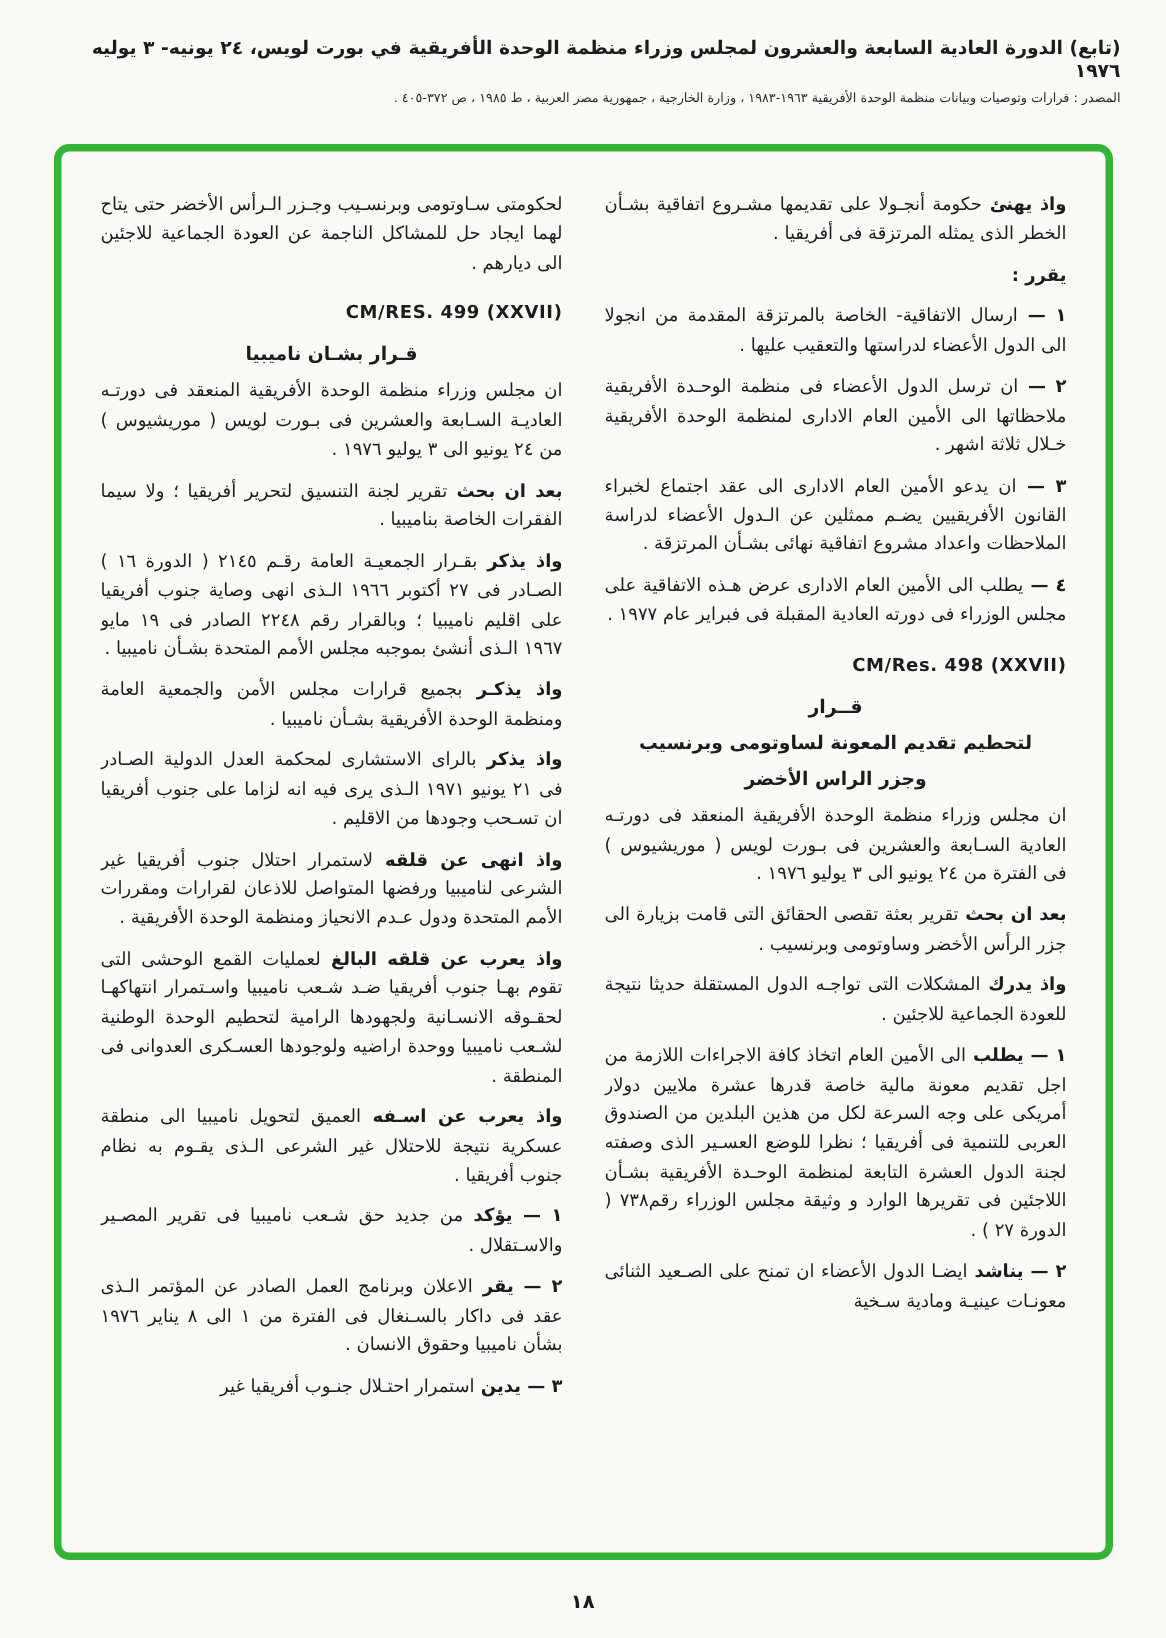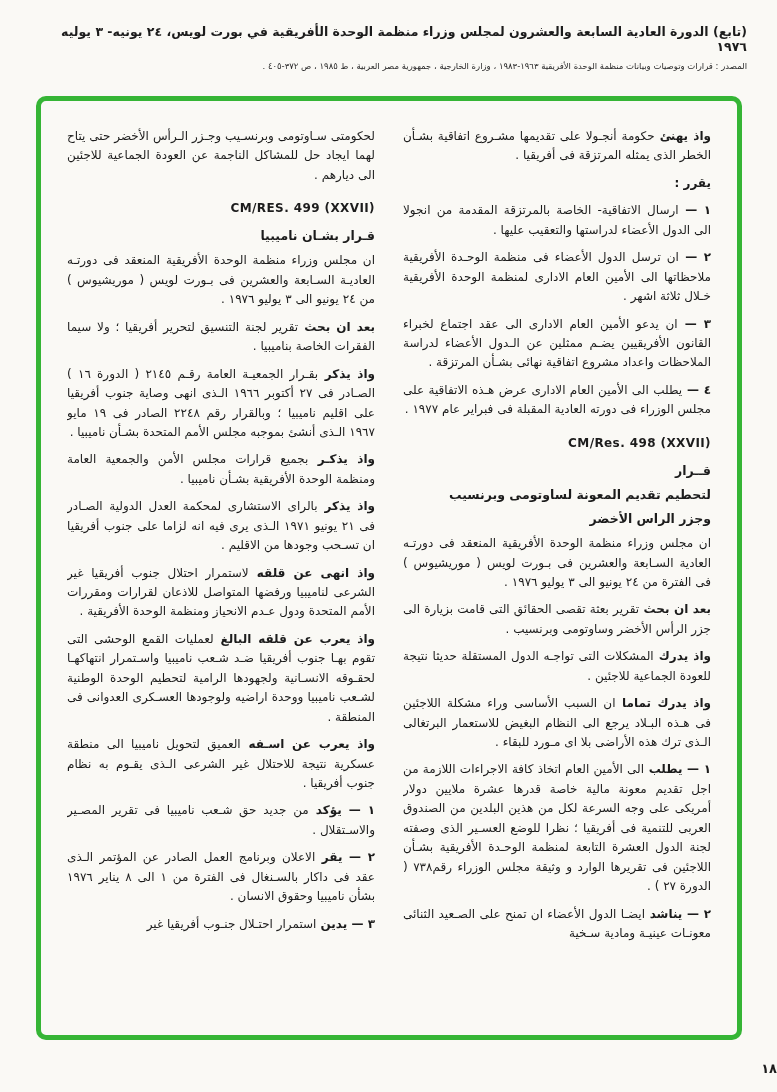--- a/index.html
+++ b/index.html
@@ -24,26 +24,26 @@
   .para{
     margin:4px 0 8px;font-size:12px;line-height:1.62;
     text-align:justify;text-justify:inter-word;direction:rtl;
   }
   .para .lead{font-weight:bold;}
   .ref{
     direction:ltr;text-align:right;font-size:12px;font-weight:600;
     letter-spacing:.4px;margin:16px 0 12px;
   }
   .title{
-    font-weight:bold;font-size:12.5px;
+    text-align:center;font-weight:bold;font-size:12.5px;
     margin:4px 0 6px;line-height:1.45;
   }
   
   .page-num{
-    position:absolute;bottom:16px;left:0;right:0;
+    position:absolute;bottom:16px;left:0;right:0;text-align:center;
     font-size:13px;font-weight:bold;
   }
 </style>
 </head>
 <body>
 
 <div class="header">
   <div class="header-line1">(تابع) الدورة العادية السابعة والعشرون لمجلس وزراء منظمة الوحدة الأفريقية في بورت لويس، ٢٤ يونيه- ٣ يوليه ١٩٧٦</div>
   <div class="header-line2">المصدر : قرارات وتوصيات وبيانات منظمة الوحدة الأفريقية ١٩٦٣-١٩٨٣ ، وزارة الخارجية ، جمهورية مصر العربية ، ط ١٩٨٥ ، ص ٣٧٢-٤٠٥ .</div>
 </div>
@@ -57,21 +57,20 @@
         <p class="para"><b class="lead">٢ — </b>ان ترسل الدول الأعضاء فى منظمة الوحـدة الأفريقية ملاحظاتها الى الأمين العام الادارى لمنظمة الوحدة الأفريقية خـلال ثلاثة اشهر .</p>
         <p class="para"><b class="lead">٣ — </b>ان يدعو الأمين العام الادارى الى عقد اجتماع لخبراء القانون الأفريقيين يضـم ممثلين عن الـدول الأعضاء لدراسة الملاحظات واعداد مشروع اتفاقية نهائى بشـأن المرتزقة .</p>
         <p class="para"><b class="lead">٤ — </b>يطلب الى الأمين العام الادارى عرض هـذه الاتفاقية على مجلس الوزراء فى دورته العادية المقبلة فى فبراير عام ١٩٧٧ .</p>
         <div class="ref">CM/Res. 498 (XXVII)</div>
         <div class="title">قــرار</div>
         <div class="title">لتحطيم تقديم المعونة لساوتومى وبرنسيب</div>
         <div class="title">وجزر الراس الأخضر</div>
         <p class="para">ان مجلس وزراء منظمة الوحدة الأفريقية المنعقد فى دورتـه العادية السـابعة والعشرين فى بـورت لويس ( موريشيوس ) فى الفترة من ٢٤ يونيو الى ٣ يوليو ١٩٧٦ .</p>
         <p class="para"><b class="lead">بعد ان بحث </b>تقرير بعثة تقصى الحقائق التى قامت بزيارة الى جزر الرأس الأخضر وساوتومى وبرنسيب .</p>
         <p class="para"><b class="lead">واذ يدرك </b>المشكلات التى تواجـه الدول المستقلة حديثا نتيجة للعودة الجماعية للاجئين .</p>
-        <p class="para"><b class="lead">واذ يدرك تماما </b>ان السبب الأساسى وراء مشكلة اللاجئين فى هـذه البـلاد يرجع الى النظام البغيض للاستعمار البرتغالى الـذى ترك هذه الأراضى بلا اى مـورد للبقاء .</p>
         <p class="para"><b class="lead">١ — يطلب </b>الى الأمين العام اتخاذ كافة الاجراءات اللازمة من اجل تقديم معونة مالية خاصة قدرها عشرة ملايين دولار أمريكى على وجه السرعة لكل من هذين البلدين من الصندوق العربى للتنمية فى أفريقيا ؛ نظرا للوضع العسـير الذى وصفته لجنة الدول العشرة التابعة لمنظمة الوحـدة الأفريقية بشـأن اللاجئين فى تقريرها الوارد و وثيقة مجلس الوزراء رقم٧٣٨ ( الدورة ٢٧ ) .</p>
         <p class="para"><b class="lead">٢ — يناشد </b>ايضـا الدول الأعضاء ان تمنح على الصـعيد الثنائى معونـات عينيـة ومادية سـخية</p>
       </div>
     <div class="col">
         <p class="para">لحكومتى سـاوتومى وبرنسـيب وجـزر الـرأس الأخضر حتى يتاح لهما ايجاد حل للمشاكل الناجمة عن العودة الجماعية للاجئين الى ديارهم .</p>
         <div class="ref">CM/RES. 499 (XXVII)</div>
         <div class="title">قـرار بشـان ناميبيا</div>
         <p class="para">ان مجلس وزراء منظمة الوحدة الأفريقية المنعقد فى دورتـه العاديـة السـابعة والعشرين فى بـورت لويس ( موريشيوس ) من ٢٤ يونيو الى ٣ يوليو ١٩٧٦ .</p>
         <p class="para"><b class="lead">بعد ان بحث </b>تقرير لجنة التنسيق لتحرير أفريقيا ؛ ولا سيما الفقرات الخاصة بناميبيا .</p>
         <p class="para"><b class="lead">واذ يذكر </b>بقـرار الجمعيـة العامة رقـم ٢١٤٥ ( الدورة ١٦ ) الصـادر فى ٢٧ أكتوبر ١٩٦٦ الـذى انهى وصاية جنوب أفريقيا على اقليم ناميبيا ؛ وبالقرار رقم ٢٢٤٨ الصادر فى ١٩ مايو ١٩٦٧ الـذى أنشئ بموجبه مجلس الأمم المتحدة بشـأن ناميبيا .</p>

